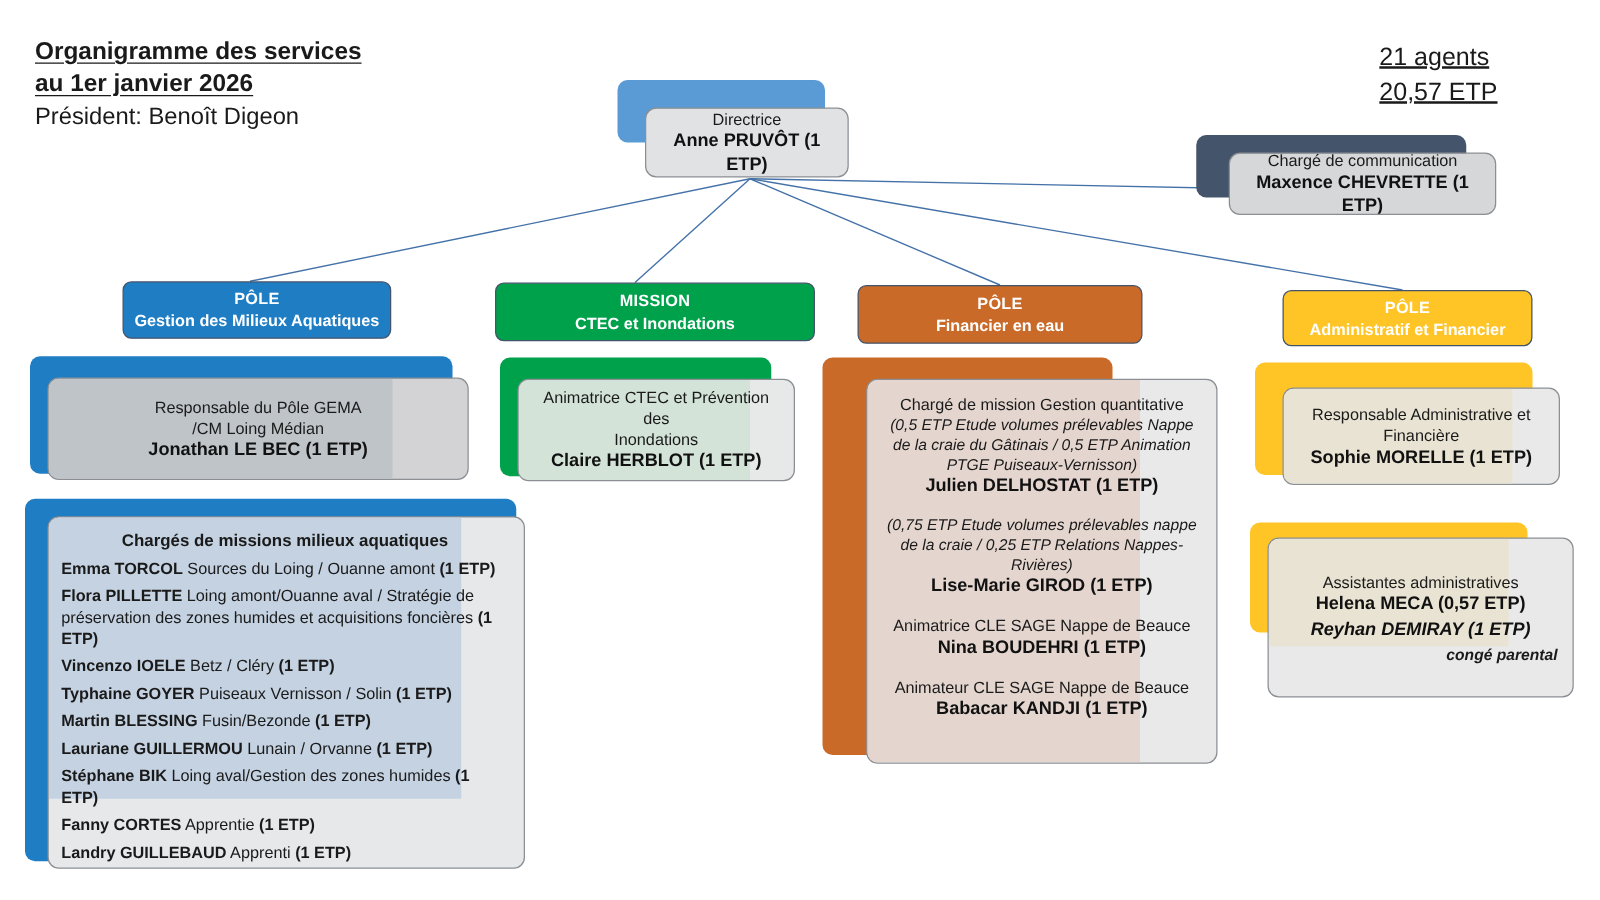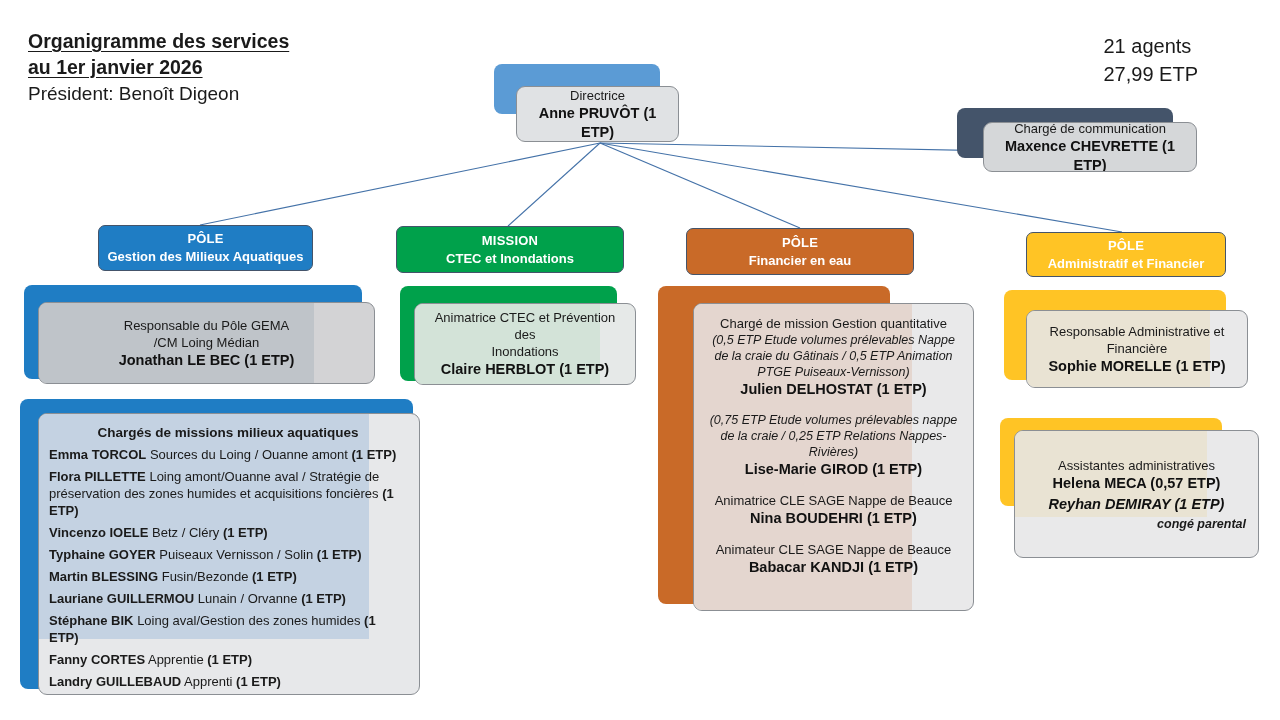--- a/index.html
+++ b/index.html
@@ -18,21 +18,21 @@
 
   
   .title-block{position:absolute;left:28px;top:28px;z-index:5;}
   .title-line{
     font-size:19.5px;font-weight:bold;line-height:26px;
     text-decoration:underline;text-underline-offset:3px;
     white-space:nowrap;
   }
   .president-line{font-size:19px;line-height:28px;white-space:nowrap;}
 
-  .agents-block{position:absolute;right:82px;top:32px;z-index:5;text-align:left;}
+  .agents-block{position:absolute;right:82px;top:32px;z-index:5;text-align:left;text-decoration:underline;}
   .agents-line{font-size:20px;line-height:28px;white-space:nowrap;}
 
   
   .shadowbox{position:absolute;border-radius:8px;z-index:2;}
   .card{
     position:absolute;border-radius:9px;
     border:1px solid #8b8f94;
     box-sizing:border-box;
     z-index:3;
     display:flex;flex-direction:column;justify-content:center;
@@ -82,21 +82,21 @@
   </svg>
 
   <div class="title-block">
     <div class="title-line">Organigramme des services</div>
     <div class="title-line">au 1er janvier 2026</div>
     <div class="president-line">Président: Benoît Digeon</div>
   </div>
 
   <div class="agents-block">
     <div class="agents-line">21 agents</div>
-    <div class="agents-line">27,99 ETP</div>
+    <div class="agents-line">20,57 ETP</div>
   </div>
 
   <div class="shadowbox" style="left:494px;top:64px;width:166px;height:50px;background:#5B9BD5;"></div>
   <div class="card" style="left:516px;top:86px;width:163px;height:56px;background:#E0E2E4;">
     <div class="inner">
       <div class="role">Directrice</div>
       <div class="person">Anne PRUVÔT (1 ETP)</div>
     </div>
   </div>
 
@@ -106,21 +106,21 @@
       <div class="role">Chargé de communication</div>
       <div class="person">Maxence CHEVRETTE (1 ETP)</div>
     </div>
   </div>
 
   <div class="pole" style="left:98px;top:225px;width:215px;height:46px;background:#1F7DC4;">
     <div class="l1">PÔLE</div>
     <div class="l2">Gestion des Milieux Aquatiques</div>
   </div>
 
-  <div class="pole" style="left:396px;top:226px;width:228px;height:47px;background:#00A14B;">
+  <div class="pole" style="left:396px;top:226px;width:256px;height:47px;background:#00A14B;">
     <div class="l1">MISSION</div>
     <div class="l2">CTEC et Inondations</div>
   </div>
 
   <div class="pole" style="left:686px;top:228px;width:228px;height:47px;background:#C96A28;">
     <div class="l1">PÔLE</div>
     <div class="l2">Financier en eau</div>
   </div>
 
   <div class="pole" style="left:1026px;top:232px;width:200px;height:45px;background:#FFC425;">

